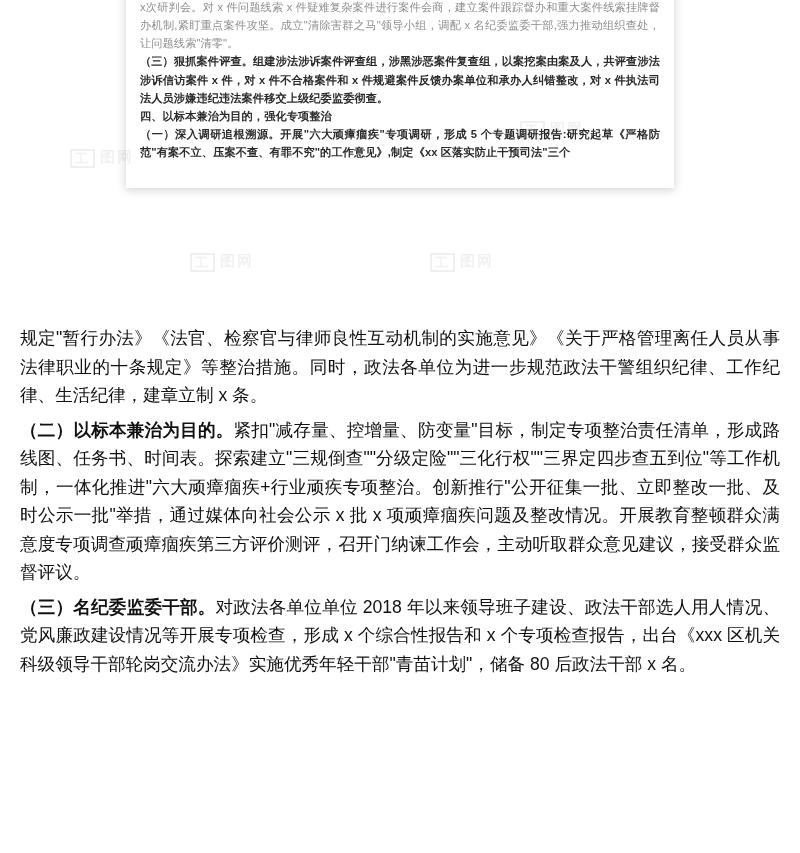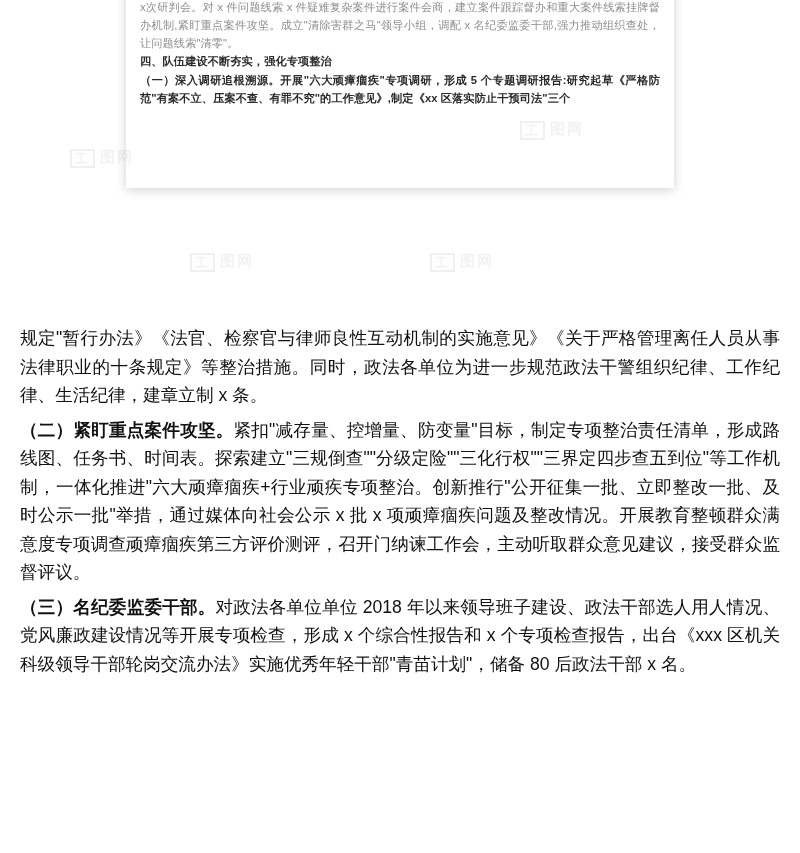--- a/index.html
+++ b/index.html
@@ -91,34 +91,35 @@
   }
   .doc-body .spaced {
     margin-top: 6px;
   }
 </style>
 </head>
 <body>
 
 <div class="preview-card">
   <p class="pv-line faded">x次研判会。对 x 件问题线索 x 件疑难复杂案件进行案件会商，建立案件跟踪督办和重大案件线索挂牌督办机制,紧盯重点案件攻坚。成立"清除害群之马"领导小组，调配 x 名纪委监委干部,强力推动组织查处，让问题线索"清零"。</p>
-  <p class="pv-line bold-lead">四、队伍建设不断夯实，强化专项整治</p>
+  <p class="pv-line bold-lead">（三）狠抓案件评查。组建涉法涉诉案件评查组，涉黑涉恶案件复查组，以案挖案由案及人，共评查涉法涉诉信访案件 x 件，对 x 件不合格案件和 x 件规避案件反馈办案单位和承办人纠错整改，对 x 件执法司法人员涉嫌违纪违法案件移交上级纪委监委彻查。</p>
+  <p class="pv-line bold-lead">四、以标本兼治为目的，强化专项整治</p>
   <p class="pv-line bold-lead">（一）深入调研追根溯源。开展"六大顽瘴痼疾"专项调研，形成 5 个专题调研报告:研究起草《严格防范"有案不立、压案不查、有罪不究"的工作意见》,制定《xx 区落实防止干预司法"三个</p>
 </div>
 
 <div class="watermark wm-c">
   <span class="wm-box">工</span><span>图网</span>
 </div>
 <div class="watermark wm-d">
   <span class="wm-box">工</span><span>图网</span>
 </div>
 <div class="watermark wm-a">
   <span class="wm-box">工</span><span>图网</span>
 </div>
 <div class="watermark wm-b">
   <span class="wm-box">工</span><span>图网</span>
 </div>
 
 <div class="doc-body">
   <p class="para"><span>规定"暂行办法》《法官、检察官与律师良性互动机制的实施意见》《关于严格管理离任人员从事法律职业的十条规定》等整治措施。同时，政法各单位为进一步规范政法干警组织纪律、工作纪律、生活纪律，建章立制 x 条。</span></p>
-  <p class="para spaced"><span class="lead">（二）紧盯重点案件攻坚。</span><span>紧扣"减存量、控增量、防变量"目标，制定专项整治责任清单，形成路线图、任务书、时间表。探索建立"三规倒查""分级定险""三化行权""三界定四步查五到位"等工作机制，一体化推进"六大顽瘴痼疾+行业顽疾专项整治。创新推行"公开征集一批、立即整改一批、及时公示一批"举措，通过媒体向社会公示 x 批 x 项顽瘴痼疾问题及整改情况。开展教育整顿群众满意度专项调查顽瘴痼疾第三方评价测评，召开门纳谏工作会，主动听取群众意见建议，接受群众监督评议。</span></p>
+  <p class="para spaced"><span class="lead">（二）以标本兼治为目的。</span><span>紧扣"减存量、控增量、防变量"目标，制定专项整治责任清单，形成路线图、任务书、时间表。探索建立"三规倒查""分级定险""三化行权""三界定四步查五到位"等工作机制，一体化推进"六大顽瘴痼疾+行业顽疾专项整治。创新推行"公开征集一批、立即整改一批、及时公示一批"举措，通过媒体向社会公示 x 批 x 项顽瘴痼疾问题及整改情况。开展教育整顿群众满意度专项调查顽瘴痼疾第三方评价测评，召开门纳谏工作会，主动听取群众意见建议，接受群众监督评议。</span></p>
   <p class="para spaced"><span class="lead">（三）名纪委监委干部。</span><span>对政法各单位单位 2018 年以来领导班子建设、政法干部选人用人情况、党风廉政建设情况等开展专项检查，形成 x 个综合性报告和 x 个专项检查报告，出台《xxx 区机关科级领导干部轮岗交流办法》实施优秀年轻干部"青苗计划"，储备 80 后政法干部 x 名。</span></p>
 </div>
 
 </body></html>

